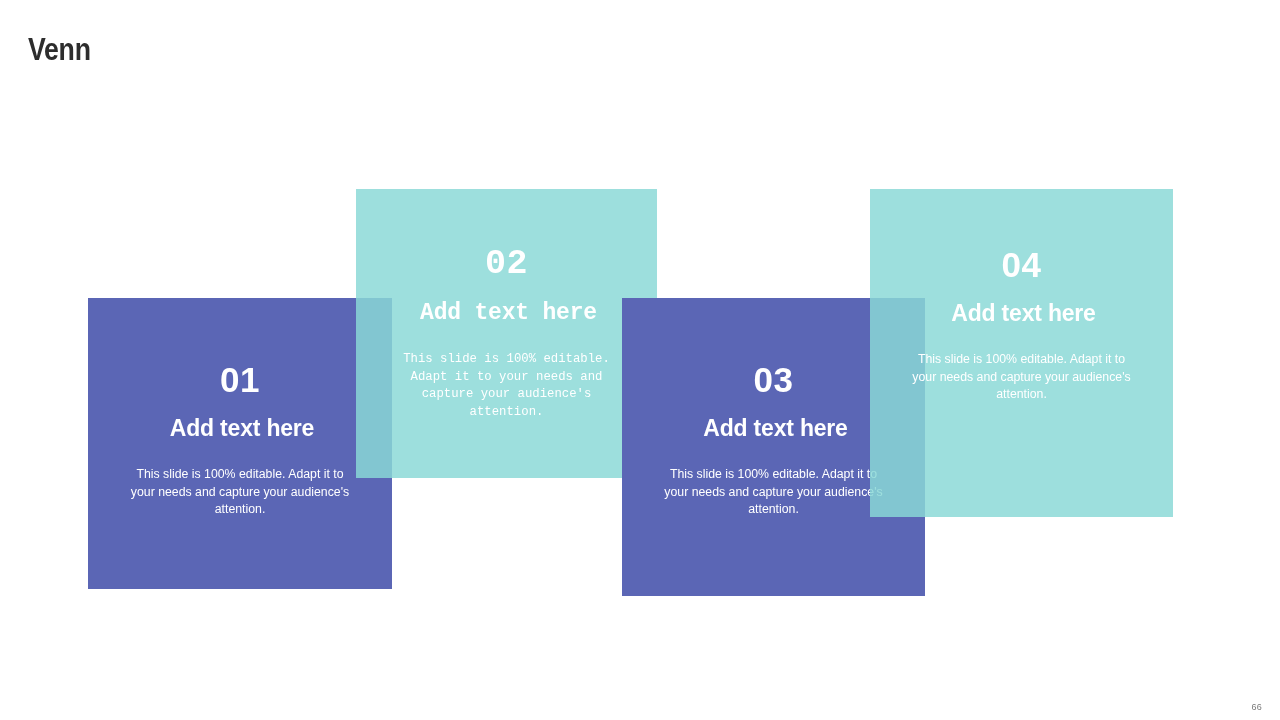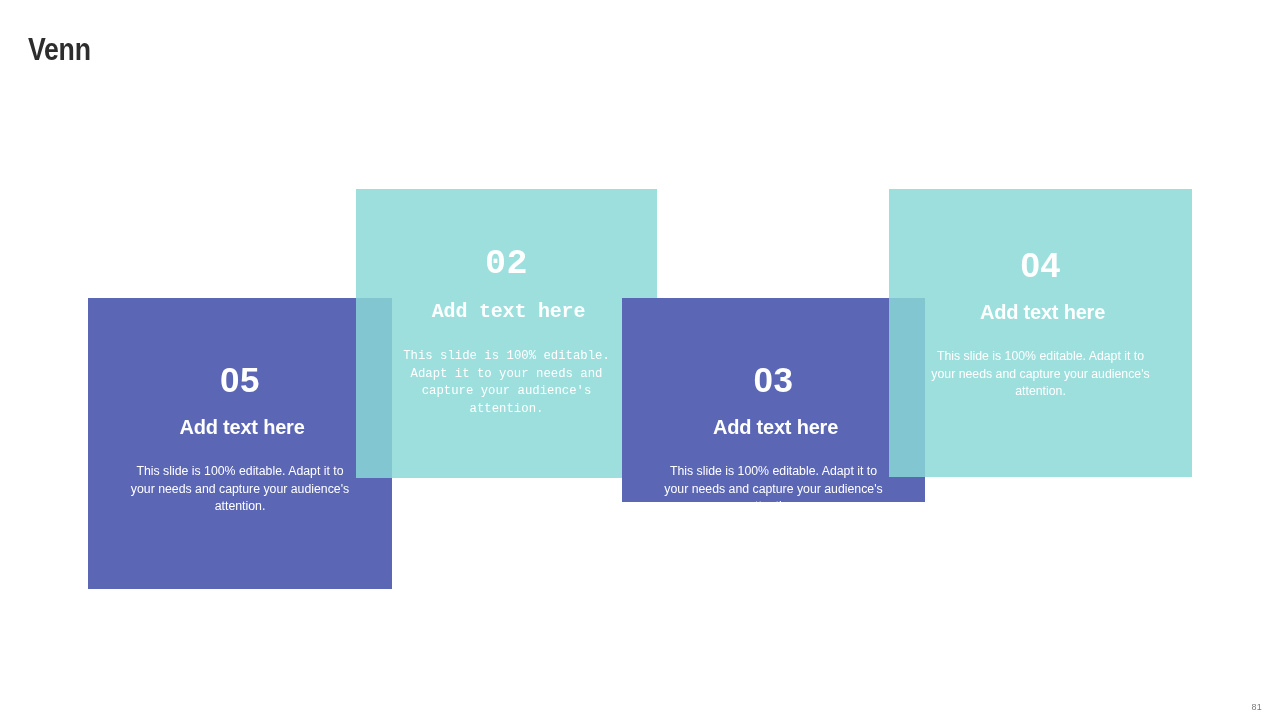--- a/index.html
+++ b/index.html
@@ -76,21 +76,21 @@
 
   .card-number {
     font-size: 35px;
     font-weight: bold;
     line-height: 1;
     letter-spacing: 0.5px;
     margin: 0 0 20px 0;
   }
 
   .card-heading {
-    font-size: 20px;
+    font-size: 23px;
     font-weight: bold;
     line-height: 1;
     letter-spacing: -0.2px;
     margin: 0 0 26px 4px;
   }
 
   .card-body {
     font-size: 12.3px;
     font-weight: normal;
     line-height: 17.6px;
@@ -112,47 +112,47 @@
 <body>
 
 <div class="slide">
 
   <div class="slide-title">Venn</div>
 
   <div class="venn-stage">
 
     <div class="venn-card purple" id="card-0" style="left:88px; top:298px; width:304px; height:291px; z-index:1;">
       <div class="card-inner" style="top:64px;">
-        <div class="card-number">05</div>
+        <div class="card-number">01</div>
         <div class="card-heading">Add text here</div>
         <div class="card-body">This slide is 100% editable. Adapt it to your needs and capture your audience's attention.</div>
       </div>
     </div>
 
     <div class="venn-card teal blend" id="card-1" style="left:356px; top:189px; width:301px; height:289px; z-index:2;font-family:Liberation Mono, monospace;">
       <div class="card-inner" style="top:58px;">
         <div class="card-number">02</div>
         <div class="card-heading">Add text here</div>
         <div class="card-body">This slide is 100% editable. Adapt it to your needs and capture your audience's attention.</div>
       </div>
     </div>
 
-    <div class="venn-card purple" id="card-2" style="left:622px; top:298px; width:303px; height:204px; z-index:3;">
+    <div class="venn-card purple" id="card-2" style="left:622px; top:298px; width:303px; height:298px; z-index:3;">
       <div class="card-inner" style="top:64px;">
         <div class="card-number">03</div>
         <div class="card-heading">Add text here</div>
         <div class="card-body">This slide is 100% editable. Adapt it to your needs and capture your audience's attention.</div>
       </div>
     </div>
 
-    <div class="venn-card teal blend" id="card-3" style="left:889px; top:189px; width:303px; height:288px; z-index:4;">
+    <div class="venn-card teal blend" id="card-3" style="left:870px; top:189px; width:303px; height:328px; z-index:4;">
       <div class="card-inner" style="top:58px;">
         <div class="card-number">04</div>
         <div class="card-heading">Add text here</div>
         <div class="card-body">This slide is 100% editable. Adapt it to your needs and capture your audience's attention.</div>
       </div>
     </div>
 
   </div>
 
-  <div class="page-number">81</div>
+  <div class="page-number">66</div>
 
 </div>
 
 </body></html>

